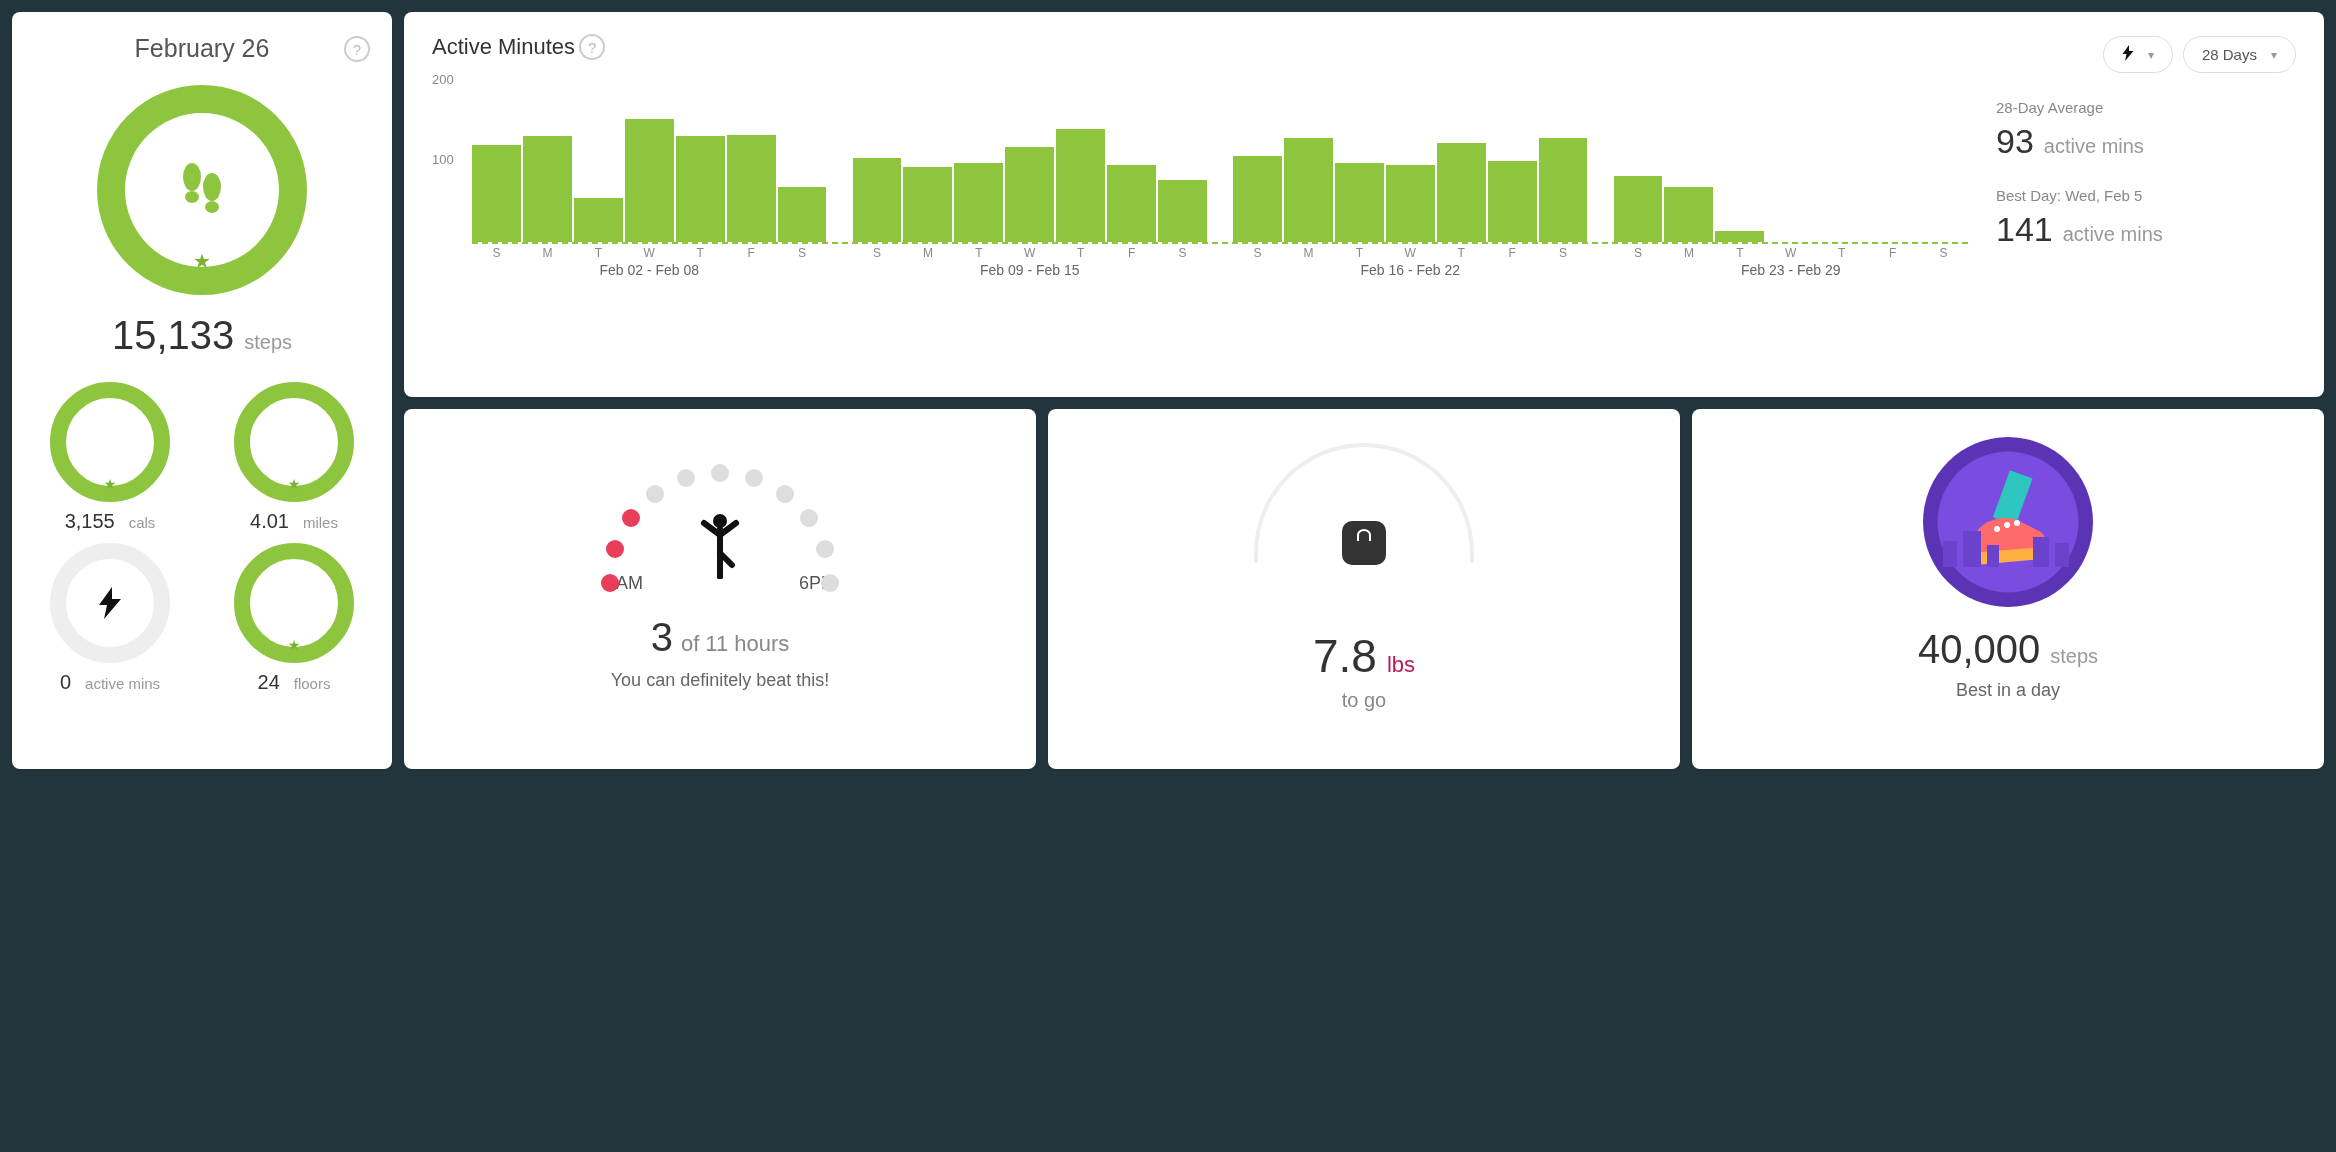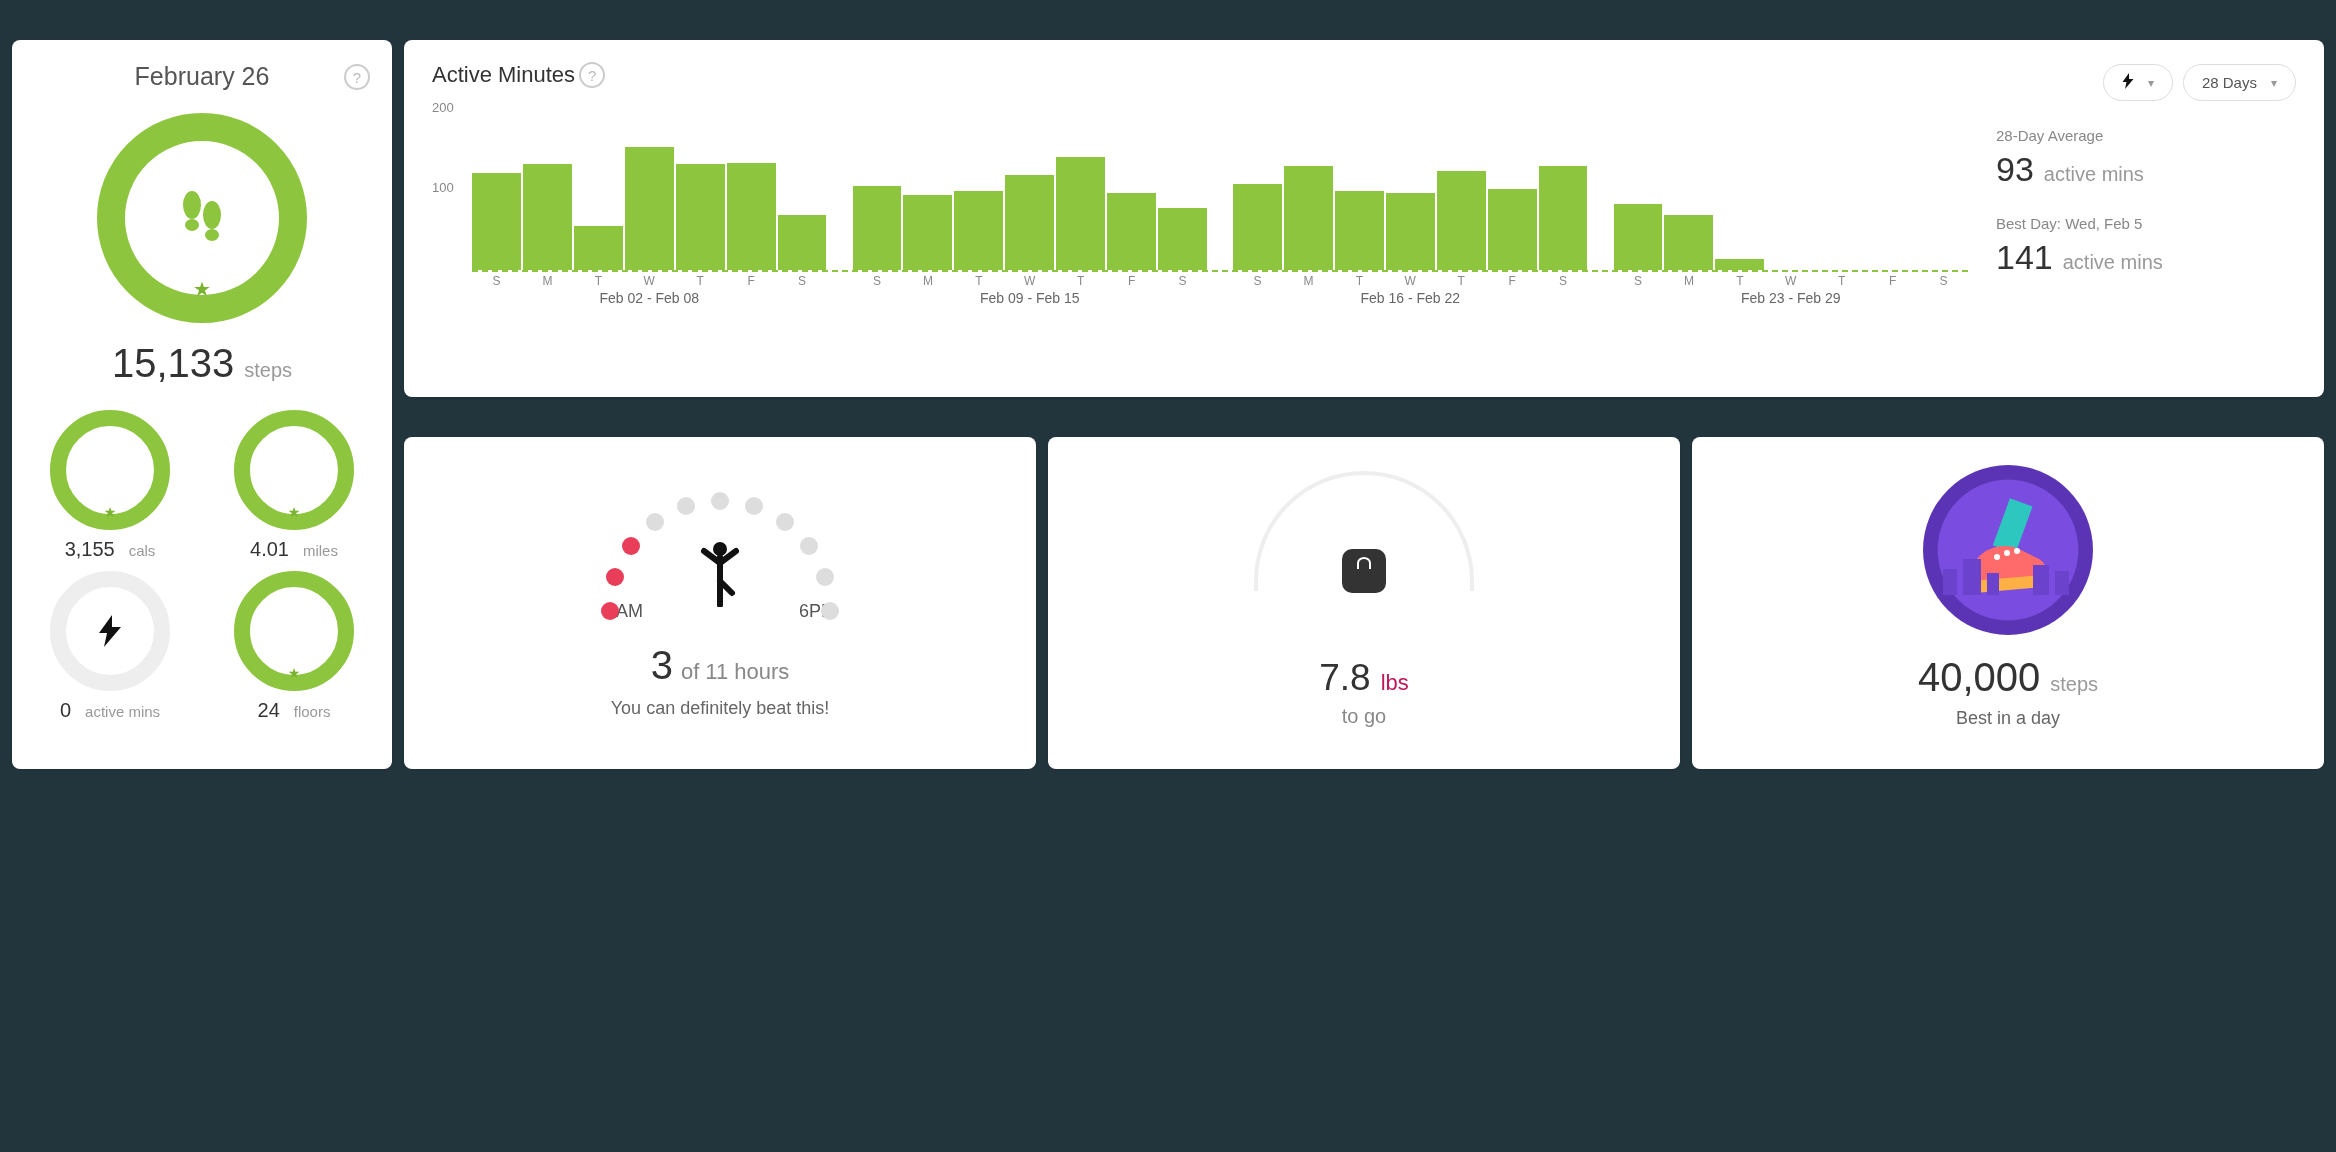--- a/index.html
+++ b/index.html
@@ -17,21 +17,20 @@
     gap: 12px;
     width: 100%;
     height: 750px;
   }
   .card {
     background: #fff;
     border-radius: 8px;
     box-shadow: 0 1px 2px rgba(0,0,0,0.1);
     position: relative;
     overflow: hidden;
-    margin-top: 28px;
   }
   
   .card-daily {
     grid-row: 1 / 3;
     padding: 22px 18px;
     display: flex;
     flex-direction: column;
     align-items: center;
   }
   .daily-header {
@@ -238,21 +237,21 @@
   .scale-icon {
     position:absolute; left:50%; top:74px; transform:translateX(-50%);
     width:44px; height:44px; background:#333; border-radius:10px;
   }
   .scale-icon::after{
     content:""; position:absolute; left:50%; top:8px; transform:translateX(-50%);
     width:10px; height:10px; border:2px solid #fff; border-radius:50% 50% 0 0;
     border-bottom:none;
   }
   .weight-row { margin-top:66px; display:flex; align-items:baseline; gap:10px; }
-  .weight-val { font-size:37px; color:#333; }
+  .weight-val { font-size:46px; color:#333; }
   .weight-unit { font-size:22px; color:#be185d; }
   .weight-sub { margin-top:6px; font-size:20px; color:#888; }
 
   
   .badge-circle {
     width:170px; height:170px; border-radius:50%;
     background: radial-gradient(circle at 50% 50%, #7a4de0 58%, #5a34b5 59%);
     display:flex; align-items:center; justify-content:center;
     margin-top:4px;
     position:relative;

